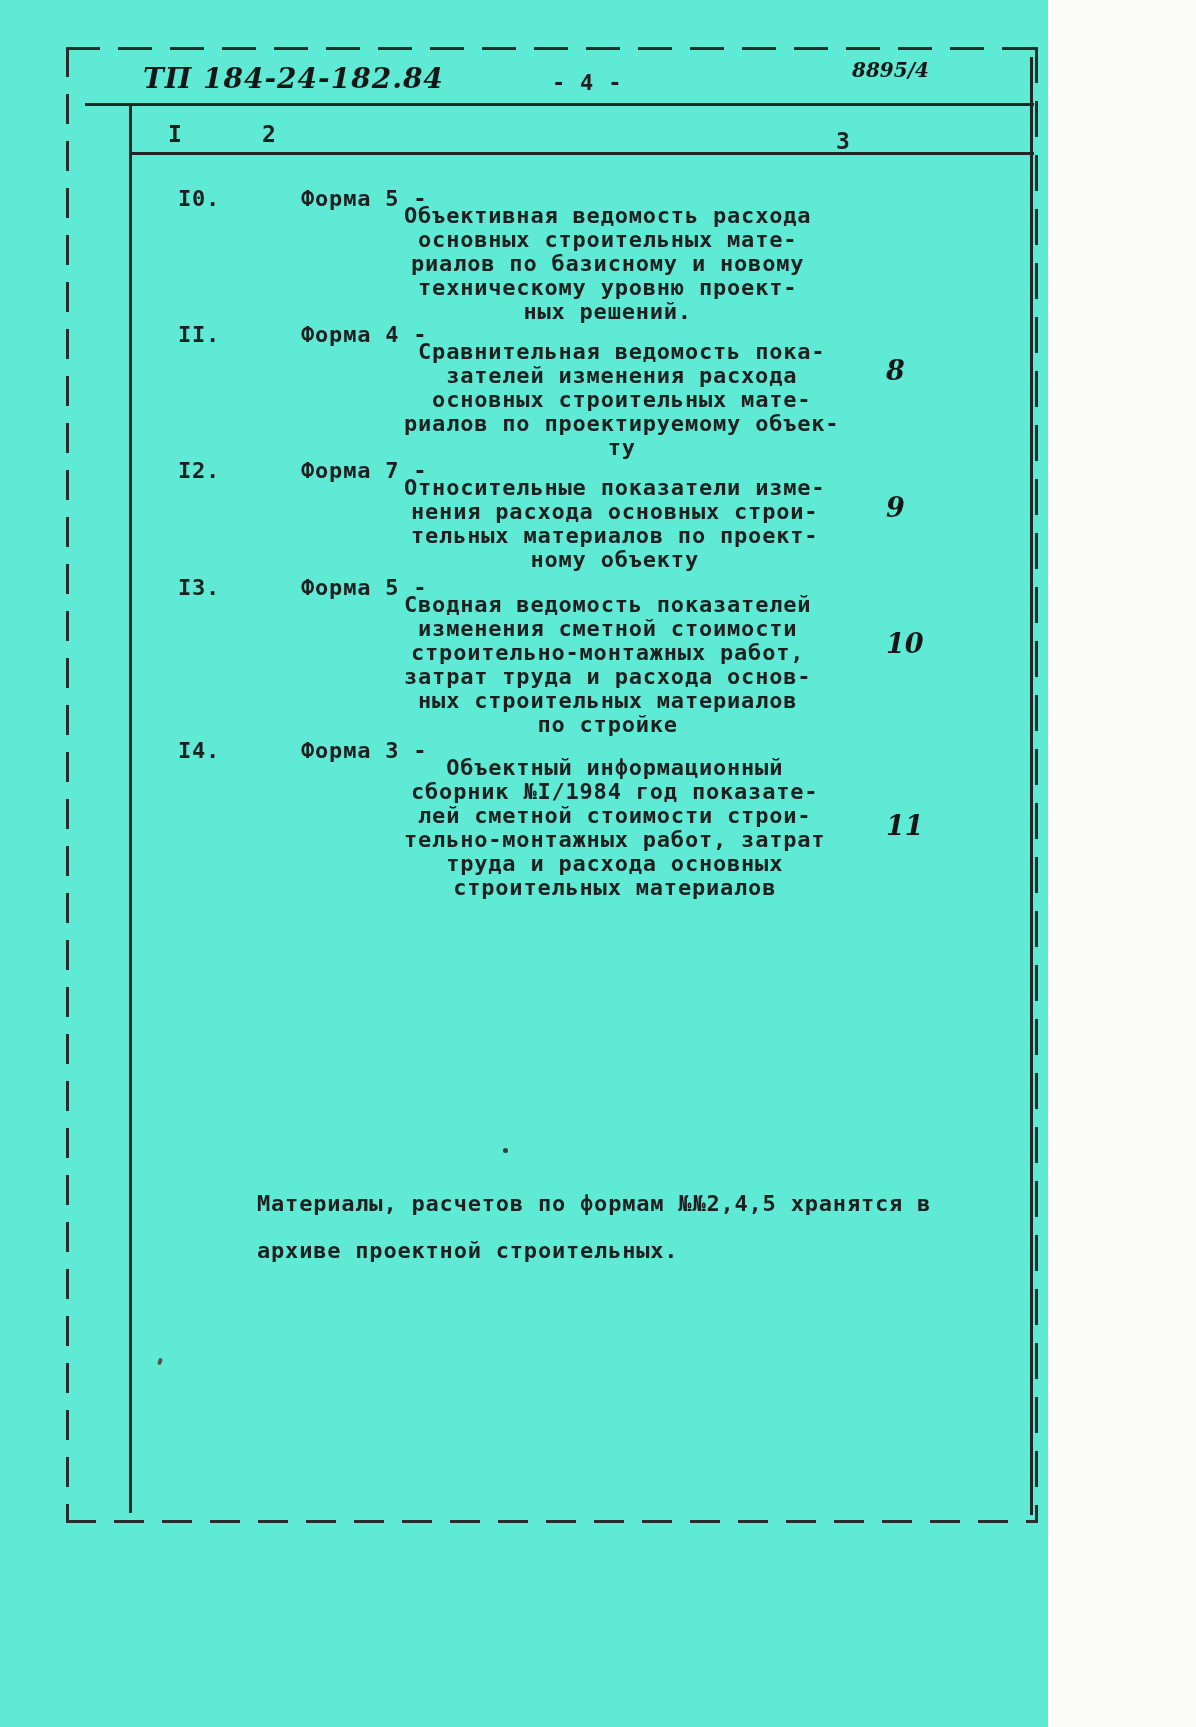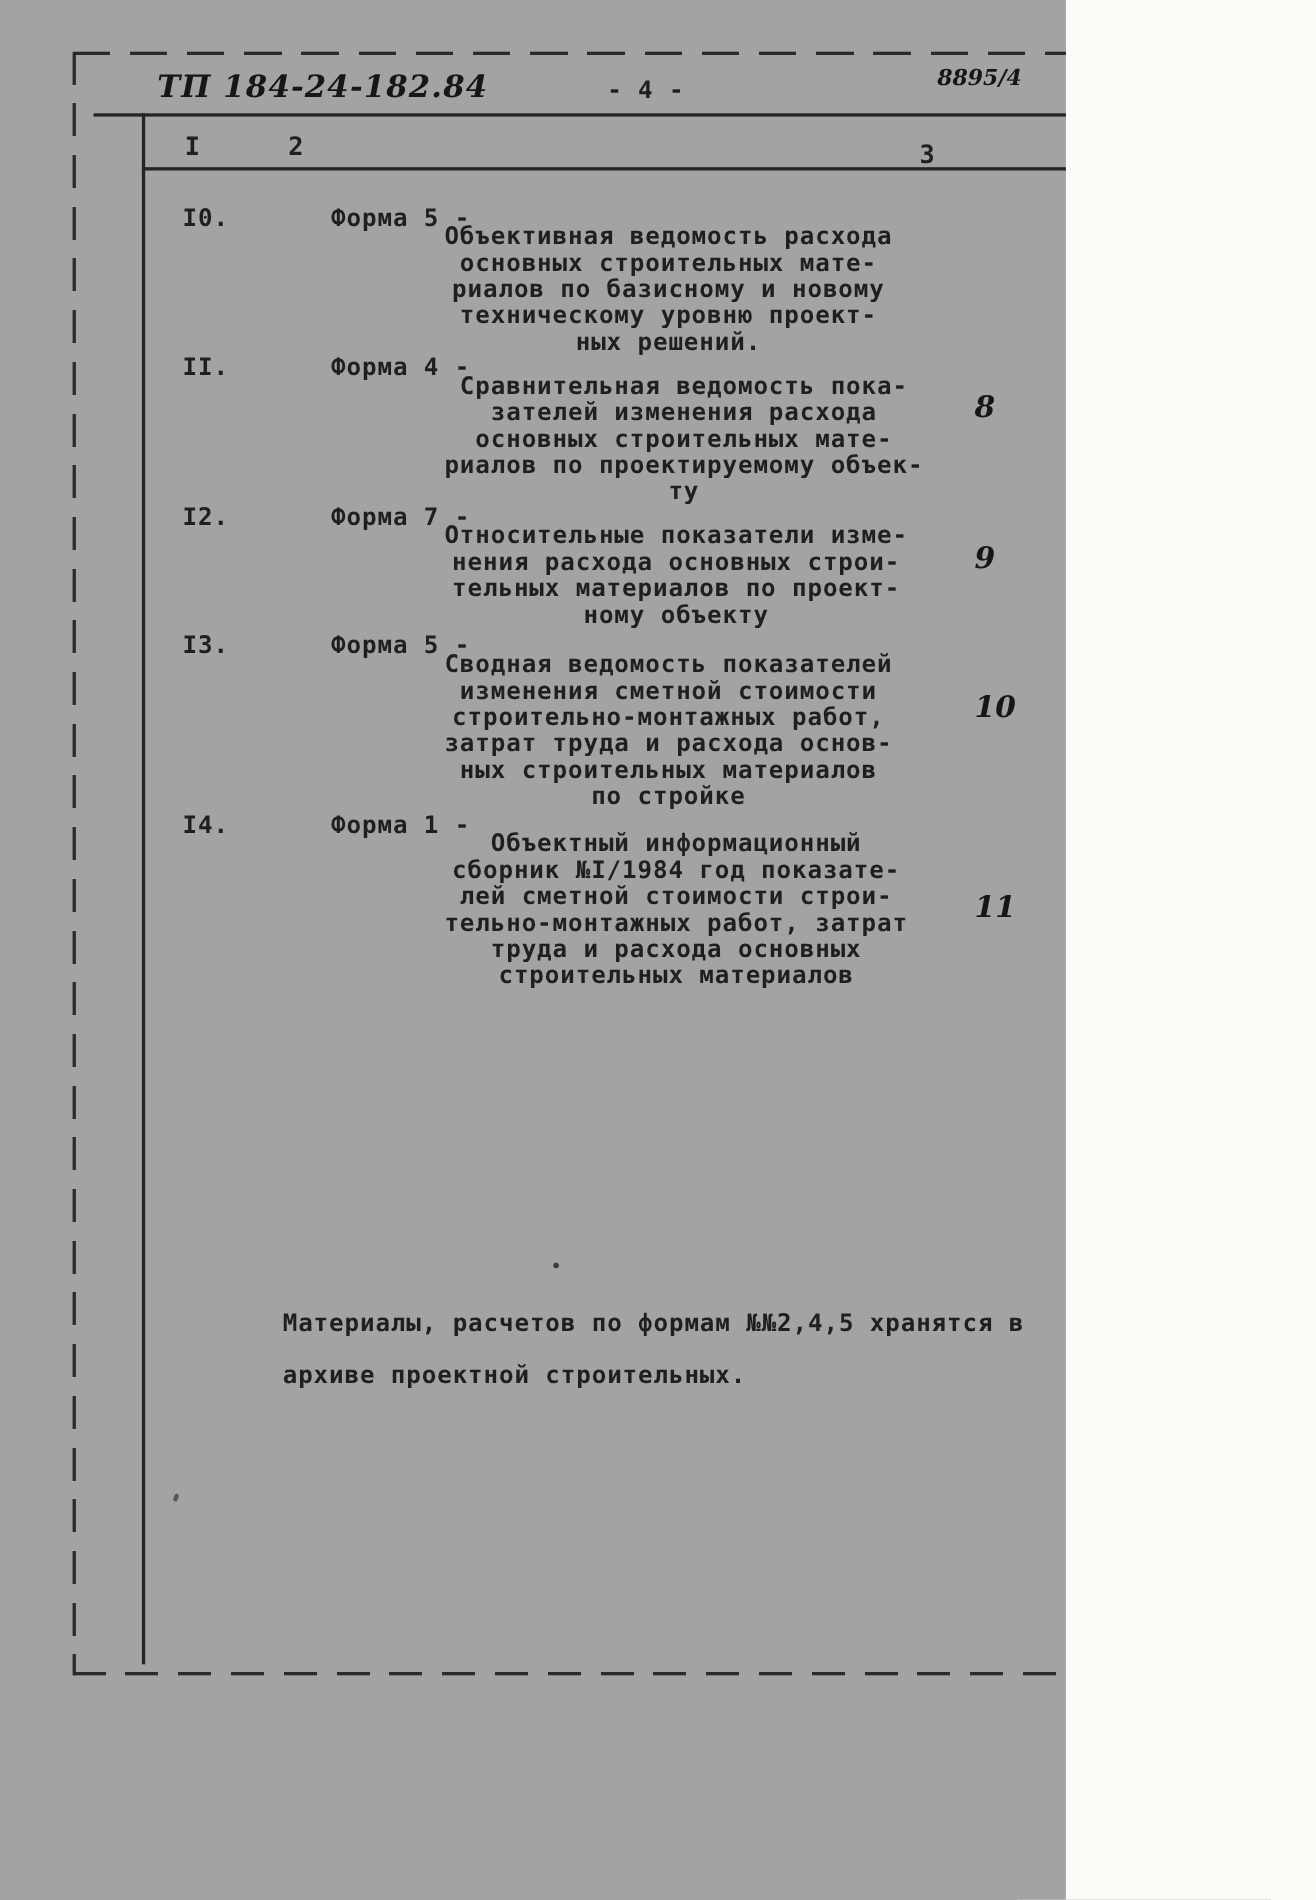--- a/index.html
+++ b/index.html
@@ -3,23 +3,23 @@
 <meta charset="utf-8">
 <style>
   * { margin: 0; padding: 0; box-sizing: border-box; }
   html, body { width: 1196px; height: 1727px; }
   body {
     background: #fbfbf8;
     font-family: "DejaVu Sans Mono", monospace;
   }
   .page {
     position: relative;
-    width: 969px;
+    width: 1048px;
     height: 1727px;
-    background: #a3a3a3;
+    background: #5eead4;
     color: #1c1c1c;
     overflow: hidden;
   }
   .typed {
     font-family: "DejaVu Sans Mono", monospace;
     font-weight: bold;
     font-size: 22px;
     letter-spacing: 0.8px;
     color: #1f1f1f;
   }
@@ -68,21 +68,21 @@
   .doc-code { position: absolute; left: 143px; top: 62px; font-size: 28px; letter-spacing: 1px; }
   .page-label { position: absolute; left: 552px; top: 70px; }
   .archive { position: absolute; left: 852px; top: 58px; font-size: 20px; }
   
   .colhead { position: absolute; top: 121px; font-size: 23px; }
   .colhead-1 { left: 168px; }
   .colhead-2 { left: 262px; }
   .colhead-3 { left: 836px; top: 128px; }
   
   .row { position: absolute; left: 0; width: 1196px; }
-  .rnum  { position: absolute; left: 166px; top: 0; }
+  .rnum  { position: absolute; left: 178px; top: 0; }
   .rform { position: absolute; left: 261px; top: 0; margin-left: 40px; }
   .rtext {
     position: absolute; left: 404px; top: 18px;
     display: block; white-space: pre; line-height: 24px; text-align: center;
   }
   .rpage { position: absolute; left: 886px; top: 0; font-size: 27px; }
   
   .note {
     position: absolute; left: 257px; top: 1180px;
     white-space: pre; line-height: 47px;
@@ -169,21 +169,21 @@
 изменения сметной стоимости
 строительно-монтажных работ,
 затрат труда и расхода основ-
 ных строительных материалов
 по стройке</span>
     <span class="rpage hand" style="top:53px">10</span>
   </div>
 
   <div class="row" style="top:738px">
     <span class="rnum typed">I4.</span>
-    <span class="rform typed">Форма 1 -</span>
+    <span class="rform typed">Форма 3 -</span>
     <span class="rtext typed">Объектный информационный
 сборник №I/1984 год показате-
 лей сметной стоимости строи-
 тельно-монтажных работ, затрат
 труда и расхода основных
 строительных материалов</span>
     <span class="rpage hand" style="top:72px">11</span>
   </div>
 
   <div class="note typed">Материалы, расчетов по формам №№2,4,5 хранятся в

